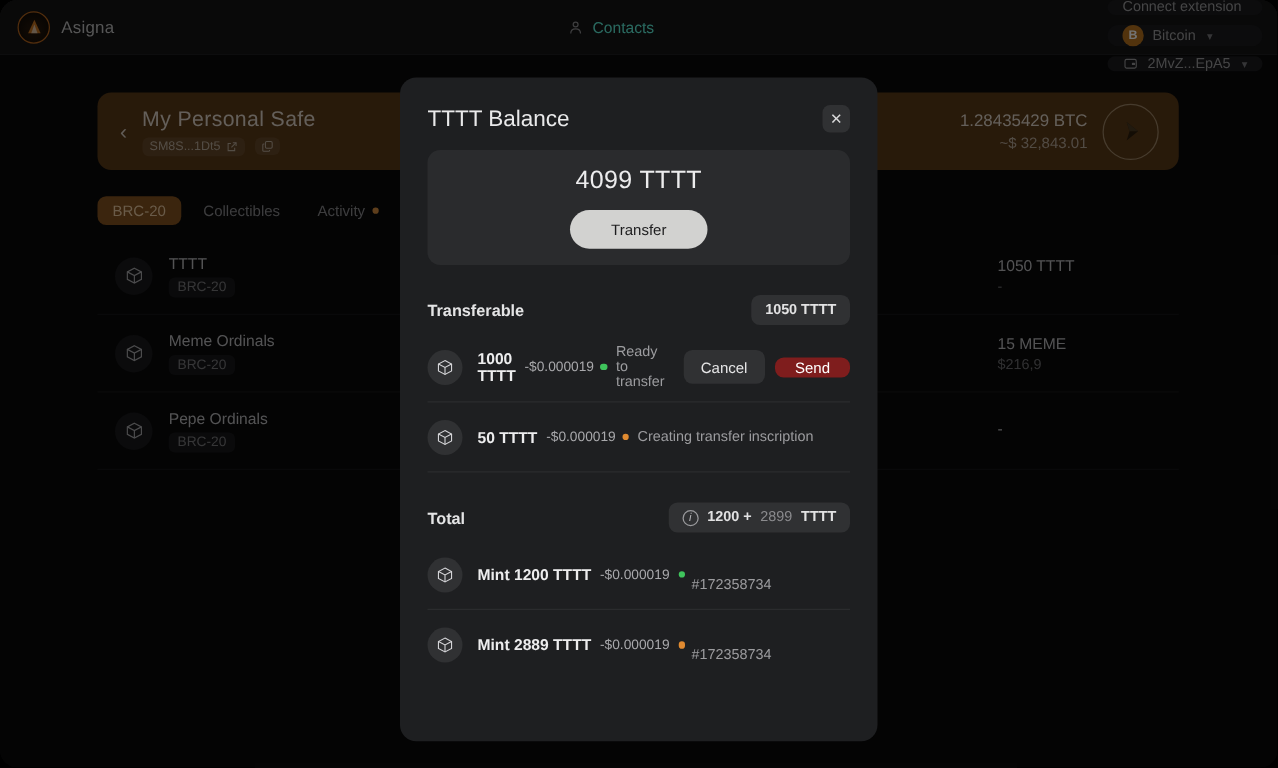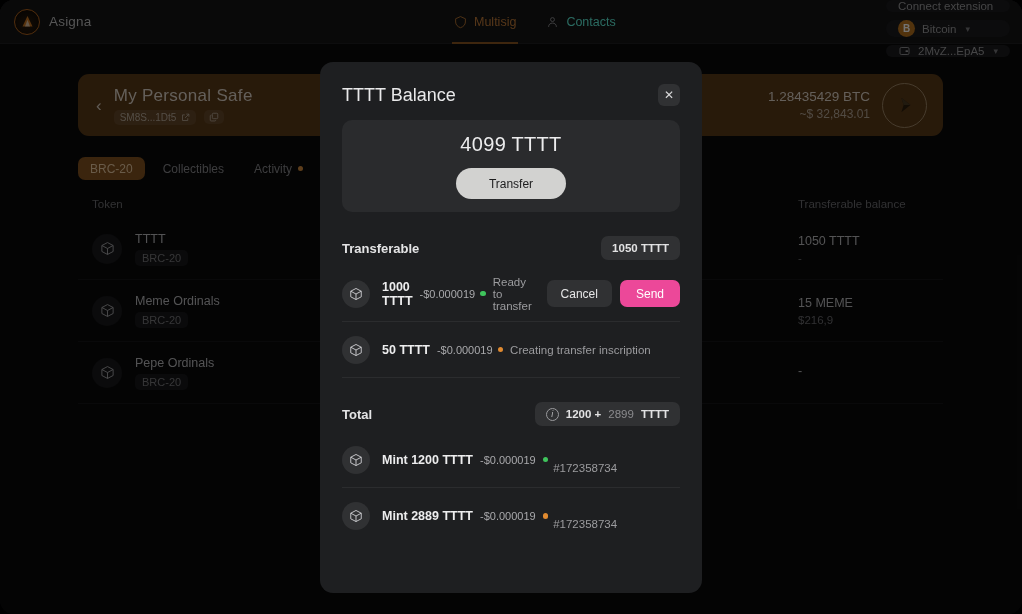--- a/index.html
+++ b/index.html
@@ -222,22 +222,22 @@
   .irow-l2 { display: flex; align-items: center; gap: 7px; font-size: 11.5px; color: #9c9c9f; }
   .st-dot { width: 5.5px; height: 5.5px; border-radius: 50%; flex: none; }
   .irow-sub { font-size: 11.5px; color: #9c9c9f; margin-top: 16px; }
   .irow-actions { margin-left: auto; display: flex; align-items: center; gap: 8px; }
   .btn-cancel {
     height: 27px; padding: 0 14px; border-radius: 7px;
     background: #303133; color: #e6e6e7; font-size: 12px;
     display: flex; align-items: center; justify-content: center;
   }
   .btn-send {
-    height: 27px; padding: 0 16px; border-radius: 7px;
-    background: #ec4899; color: #ffffff; font-size: 12px;
+    height: 16px; padding: 0 16px; border-radius: 7px;
+    background: #7f1d1d; color: #ffffff; font-size: 12px;
     display: flex; align-items: center; justify-content: center;
   }
   .ico-svg { display: block; }
 </style>
 </head>
 <body>
 
 <div class="app">
 
   <div class="topbar">
@@ -245,26 +245,20 @@
       <div class="brand-logo">
         <svg class="ico-svg" width="15" height="15" viewBox="0 0 24 24">
           <path d="M12 3 L20 20 L4 20 Z" fill="#c2711f"></path>
           <path d="M12 9 L16 20 L8 20 Z" fill="#e8e8e8" opacity="0.65"></path>
         </svg>
       </div>
       <span class="brand-name">Asigna</span>
     </div>
 
     <div class="navcenter">
-      <div class="navitem active">
-        <svg class="ico-svg" width="13" height="14" viewBox="0 0 24 24">
-          <path d="M12 2 L21 6 V12 C21 17 17 21 12 22.5 C7 21 3 17 3 12 V6 Z" fill="none" stroke="#b0702f" stroke-width="1.8"></path>
-        </svg>
-        <span>Multisig</span>
-      </div>
       <div class="navitem">
         <svg class="ico-svg" width="13" height="14" viewBox="0 0 24 24">
           <circle cx="12" cy="7.5" r="3.6" fill="none" stroke="#8b8b8d" stroke-width="1.8"></circle>
           <path d="M4.8 21 C4.8 16.4 8 14 12 14 C16 14 19.2 16.4 19.2 21" fill="none" stroke="#8b8b8d" stroke-width="1.8"></path>
         </svg>
         <span>Contacts</span>
       </div>
     </div>
 
     <div class="topright">
@@ -334,24 +328,20 @@
     <div class="tab">
       <span>Activity</span>
       <span class="dot-orange"></span>
     </div>
     <div class="tab">
       <span>Ow</span>
     </div>
   </div>
 
   <div class="tbl">
-    <div class="tbl-head">
-      <div class="col-token">Token</div>
-      <div class="col-bal">Transferable balance</div>
-    </div>
 
     <div class="trow">
       <div class="col-token">
         <span class="tok-ic">
           <svg class="ico-svg" width="15" height="15" viewBox="0 0 24 24">
             <path d="M12 2.5 L21 7.2 V16.8 L12 21.5 L3 16.8 V7.2 Z" fill="none" stroke="#a8a8ab" stroke-width="1.5"></path>
             <path d="M3 7.2 L12 12 L21 7.2 M12 12 V21.5" fill="none" stroke="#a8a8ab" stroke-width="1.5"></path>
           </svg>
         </span>
         <span class="tok-meta">

